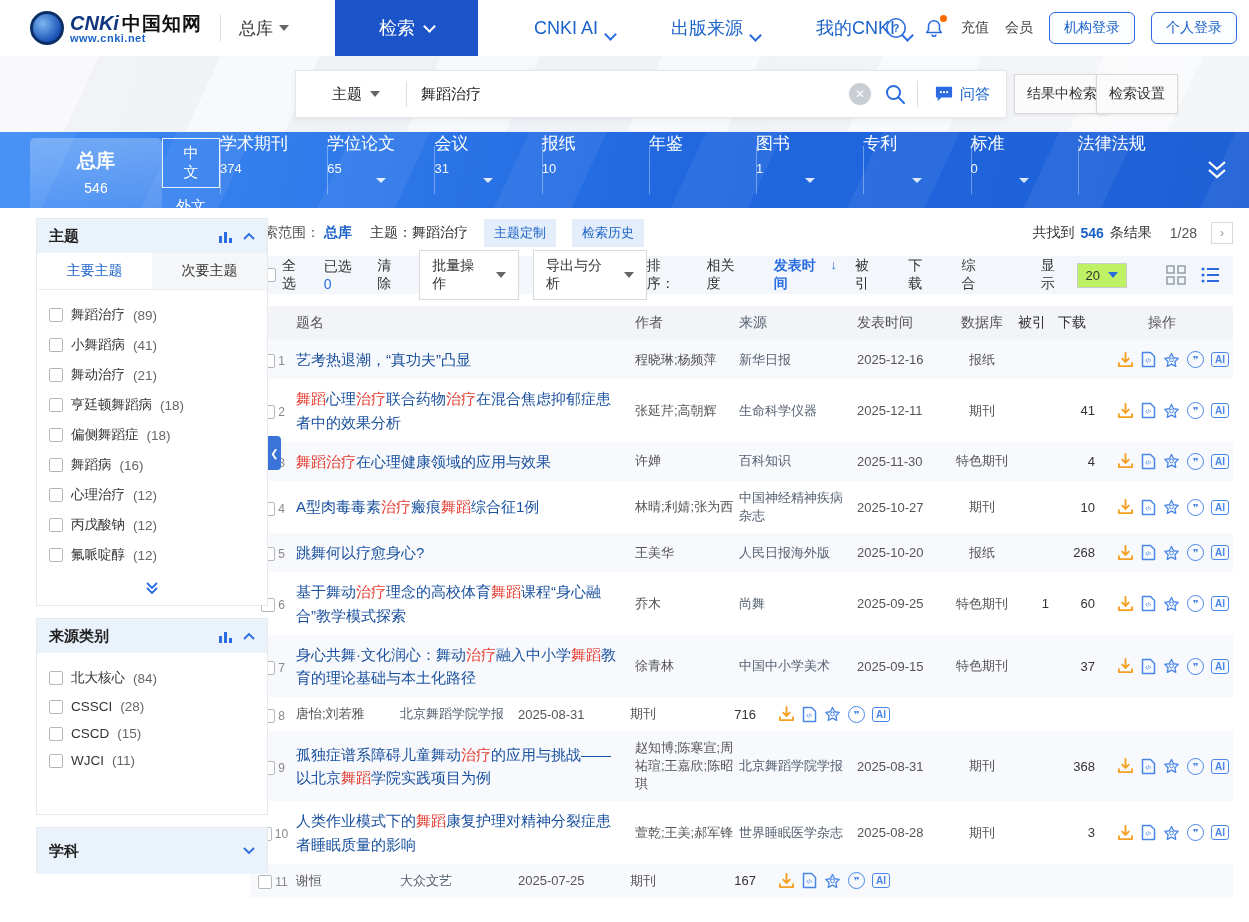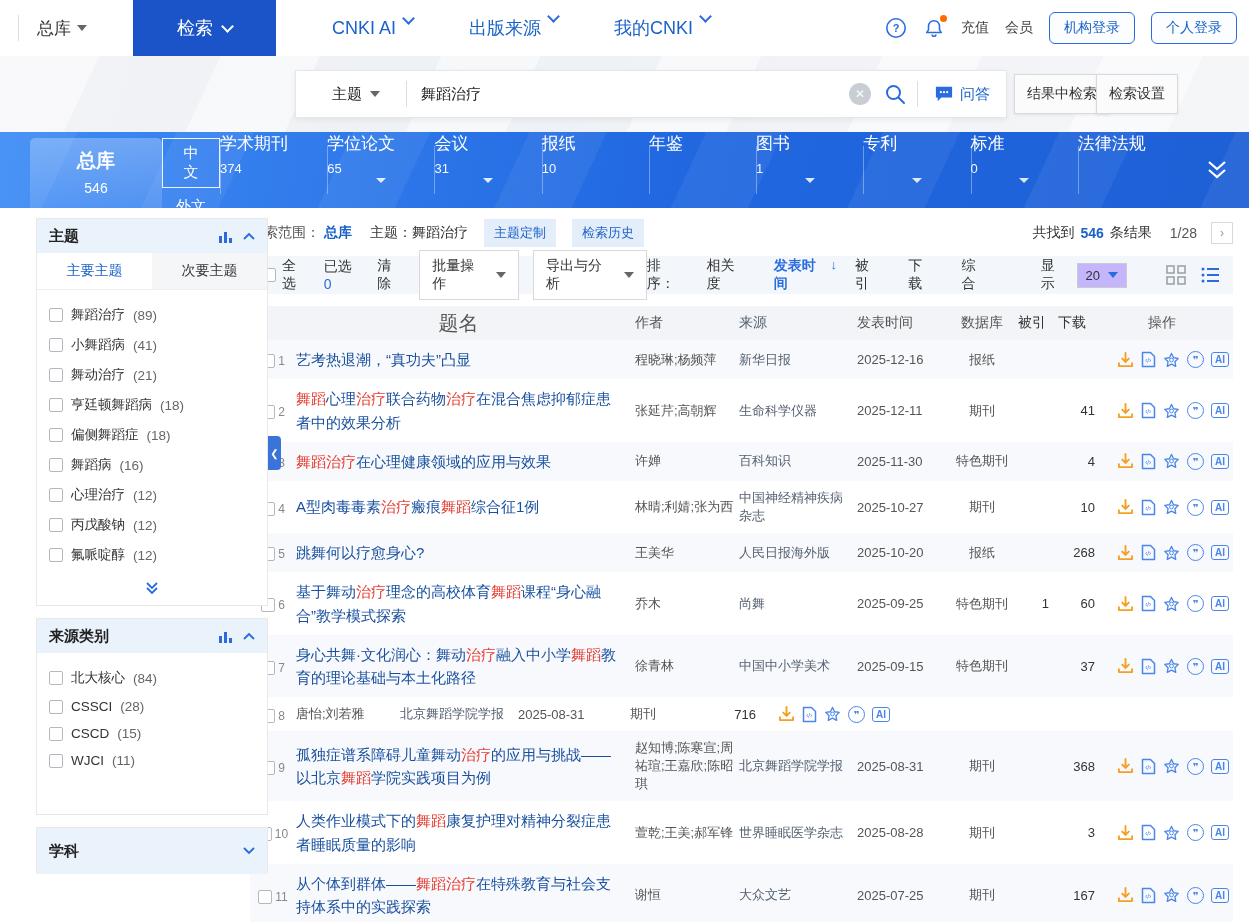--- a/index.html
+++ b/index.html
@@ -14,21 +14,21 @@
   .logo-cn { font-size:19px; font-weight:bold; color:#111; letter-spacing:1px; }
   .logo-latin { color:#10377f; font-weight:bold; font-size:20px; font-style:italic; margin-right:3px; }
   .logo-url { font-size:11px; color:#1b62c8; font-weight:bold; letter-spacing:.5px; }
   .hdr-sep { width:1px; height:26px; background:#ddd; margin:0 18px; }
   .hdr-item { font-size:17px; color:#333; display:flex; align-items:center; gap:6px; cursor:pointer; }
   .caret { width:0; height:0; border-left:5px solid transparent; border-right:5px solid transparent; border-top:6px solid #666; display:inline-block; }
   .caret.blue { border-top-color:#2a6be0; }
   .chev { display:inline-block; width:9px; height:9px; border-right:2px solid #2a6be0; border-bottom:2px solid #2a6be0; transform:rotate(45deg); margin-top:-4px; }
   .chev.white { border-color:#fff; }
   .nav-active { height:56px; background:#1a54c8; color:#fff; display:flex; align-items:center; gap:10px; padding:0 44px; font-size:18px; margin-left:46px; }
-  .hdr-link { margin-left:56px; font-size:18px; color:#1b62c8; display:flex; align-items:flex-start; gap:8px; cursor:pointer; }
+  .hdr-link { margin-left:56px; font-size:18px; color:#1b62c8; display:flex; align-items:flex-end; gap:8px; cursor:pointer; }
   .hdr-right { position:absolute; right:0; top:0; height:56px; display:flex; align-items:center; gap:16px; padding-right:12px; }
   .icon-btn { position:relative; cursor:pointer; display:flex; }
   .dot { position:absolute; right:-2px; top:-2px; width:7px; height:7px; border-radius:50%; background:#ff6a00; }
   .hdr-gray { font-size:14px; color:#444; cursor:pointer; }
   .login-btn { border:1px solid #2a6be0; color:#1b62c8; font-size:14px; padding:6px 14px; border-radius:6px; background:#fbfdff; cursor:pointer; }
 
   
   .searchband { height:76px; background:linear-gradient(105deg,#f2f3f6 0%,#eef1f5 40%,#f5f6f8 100%); position:relative; }
   .searchband:before { content:""; position:absolute; inset:0;
      background:repeating-linear-gradient(115deg, rgba(255,255,255,.5) 0 90px, transparent 90px 200px); }
@@ -92,49 +92,56 @@
   .pgbtn { width:22px; height:22px; border:1px solid #d9d9d9; background:#fff; color:#999; display:flex; align-items:center; justify-content:center; font-size:12px; margin-left:8px; cursor:pointer; }
 
   .toolbar { margin-top:8px; background:#f3f7fb; height:38px; display:flex; align-items:center; padding:0 12px; font-size:14px; }
   .tb-left { display:flex; align-items:center; gap:14px; }
   .tb-dd { background:#fff; border:1px solid #d9d9d9; padding:6px 12px; font-size:14px; display:flex; gap:8px; align-items:center; cursor:pointer; }
   .sorts { margin-left:auto; display:flex; align-items:center; gap:18px; }
   .sort-item { color:#333; cursor:pointer; display:flex; align-items:flex-start; }
   .sort-item.on { color:#2a6be0; font-weight:bold; }
   .arrow-dn { font-size:13px; margin-left:1px; }
   .disp { display:flex; align-items:center; gap:8px; margin-left:26px; }
-  .pagesel { border:1px solid #ccc; background:#c4b5fd; padding:4px 8px; font-size:13px; display:flex; align-items:center; gap:8px; cursor:pointer; }
+  .pagesel { border:1px solid #ccc; background:#bef264; padding:4px 8px; font-size:13px; display:flex; align-items:center; gap:8px; cursor:pointer; }
   .viewbtns { display:flex; gap:12px; margin-left:20px; }
 
   .thead { margin-top:12px; background:#f2f4f7; display:flex; align-items:center; height:34px; font-size:14px; color:#555; }
   .rows { }
   .rrow { display:flex; align-items:center; padding:8px 0; font-size:13px; color:#555; }
   .rrow.odd { background:#f7f9fc; }
   .c-chk { width:46px; flex:none; display:flex; align-items:flex-start; justify-content:center; gap:3px; padding-top:3px; }
   .c-num { color:#888; font-size:12px; }
   .c-title { flex:1; padding-right:14px; font-size:15px; color:#19509e; line-height:1.55; cursor:pointer; }
   .c-title .hl { color:#e63a2e; }
   .c-author { width:104px; flex:none; }
   .c-source { width:118px; flex:none; padding-right:6px; color:#556070; cursor:pointer; }
   .c-date { width:92px; flex:none; }
   .c-db { width:66px; flex:none; text-align:center; }
   .c-cited { width:34px; flex:none; text-align:right; color:#333; }
   .c-dl { width:46px; flex:none; text-align:right; color:#333; }
   .c-ops { width:138px; flex:none; display:flex; align-items:center; justify-content:flex-end; gap:7px; padding-right:4px; }
-  .thead .c-title { color:#555; font-size:20px; text-align:center; cursor:default; }
+  .thead .c-title { color:#555; font-size:14px; text-align:left; cursor:default; }
   .thead .c-cited,.thead .c-dl { text-align:center; }
   .thead .c-ops { justify-content:center; }
   .aibox { border:1.5px solid #4a86e8; color:#4a86e8; border-radius:3px; font-size:10px; font-weight:bold; padding:1px 3px; cursor:pointer; }
   .qmark { width:17px; height:17px; border:1.5px solid #4a86e8; border-radius:50%; color:#4a86e8; font-size:10px; font-weight:bold; display:flex; align-items:center; justify-content:center; cursor:pointer; }
   svg { display:block; }
 </style>
 </head>
 <body>
 
 <div class="tophdr">
+  <div class="logo">
+    <div class="logo-globe"></div>
+    <div class="logo-txt">
+      <div><span class="logo-latin">CNKi</span><span class="logo-cn">中国知网</span></div>
+      <div class="logo-url">www.cnki.net</div>
+    </div>
+  </div>
   <div class="hdr-sep"></div>
   <div class="hdr-item">
     <span>总库</span>
       <span class="caret"></span>
   </div>
   <div class="nav-active">
     <span>检索</span>
       <span class="chev white"></span>
   </div>
   <div class="hdr-link">
@@ -816,21 +823,20 @@
             <span class="qmark">❞</span>
             <span class="aibox">AI</span>
           </span>
         </div>
 
         <div class="rrow odd">
           <span class="c-chk">
             <span class="cb"></span>
             <span class="c-num">11</span>
           </span>
-          <span class="c-title"><span>从个体到群体——</span><span class="hl">舞蹈治疗</span><span>在特殊教育与社会支持体系中的实践探索</span></span>
           <span class="c-author">谢恒</span>
           <span class="c-source">大众文艺</span>
           <span class="c-date">2025-07-25</span>
           <span class="c-db">期刊</span>
           <span class="c-cited"></span>
           <span class="c-dl">167</span>
           <span class="c-ops">
             <svg width="17" height="16" viewBox="0 0 18 17">
               <path d="M9 1v9M5.5 7L9 10.5 12.5 7" fill="none" stroke="#f5a023" stroke-width="2" stroke-linecap="round"></path>
               <path d="M2 12v3h14v-3" fill="none" stroke="#f5a023" stroke-width="2" stroke-linecap="round" stroke-linejoin="round"></path>

